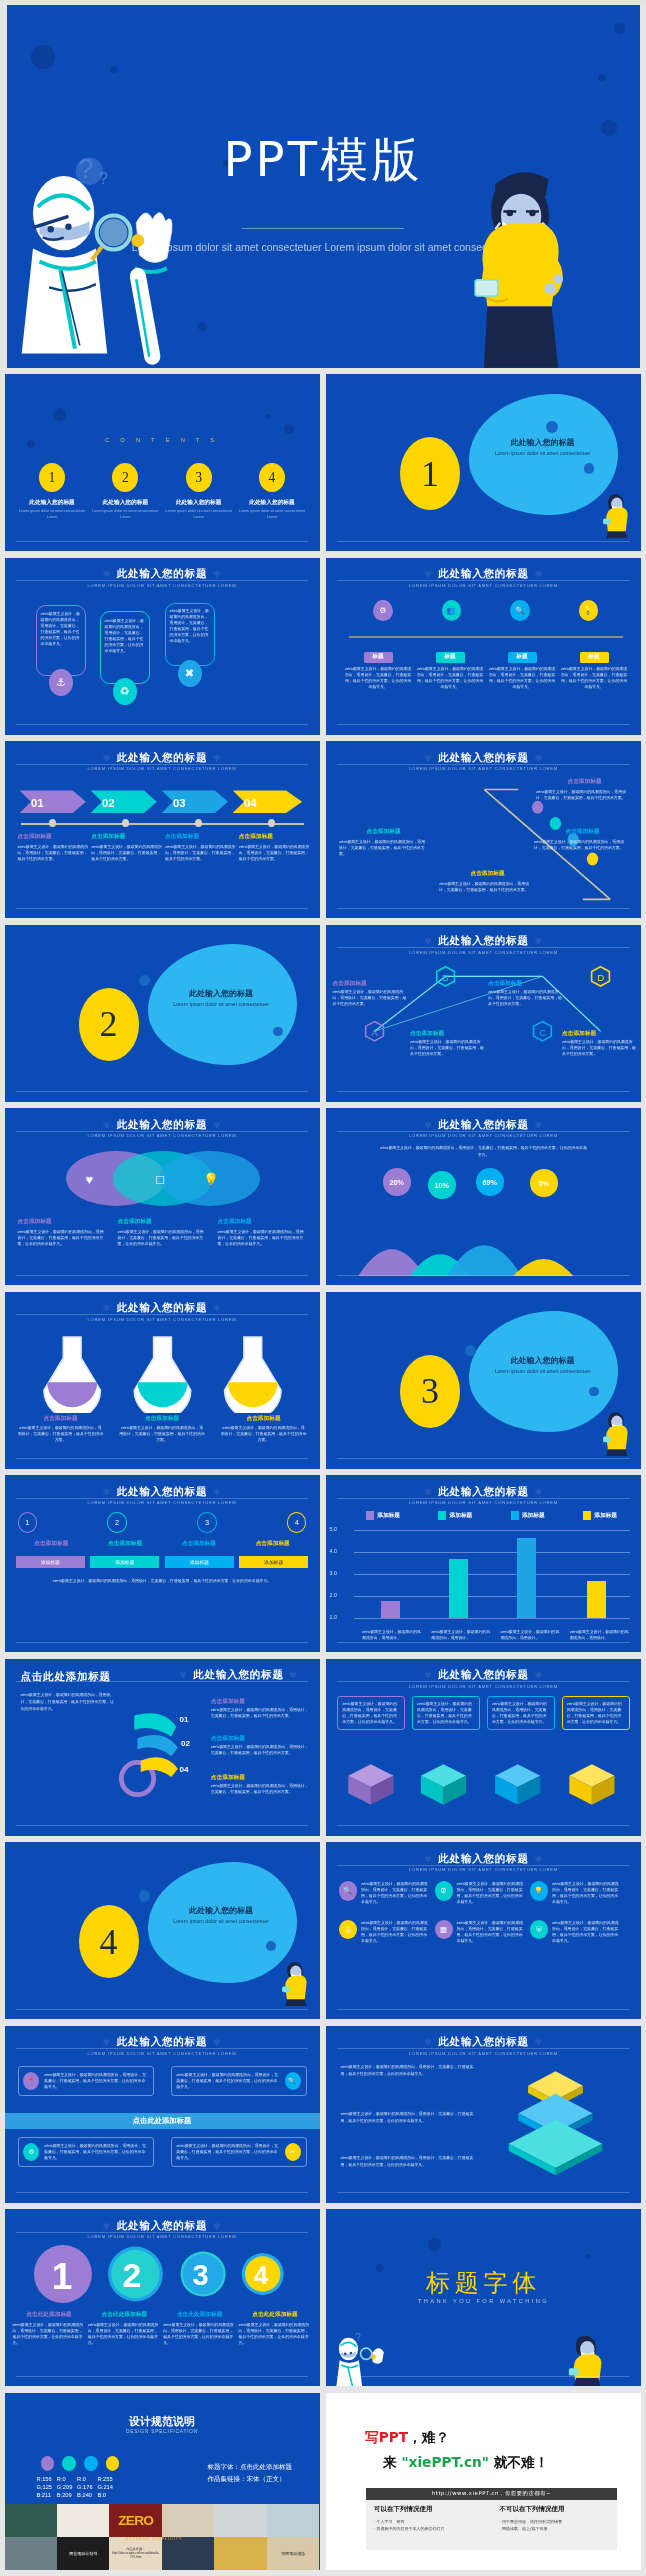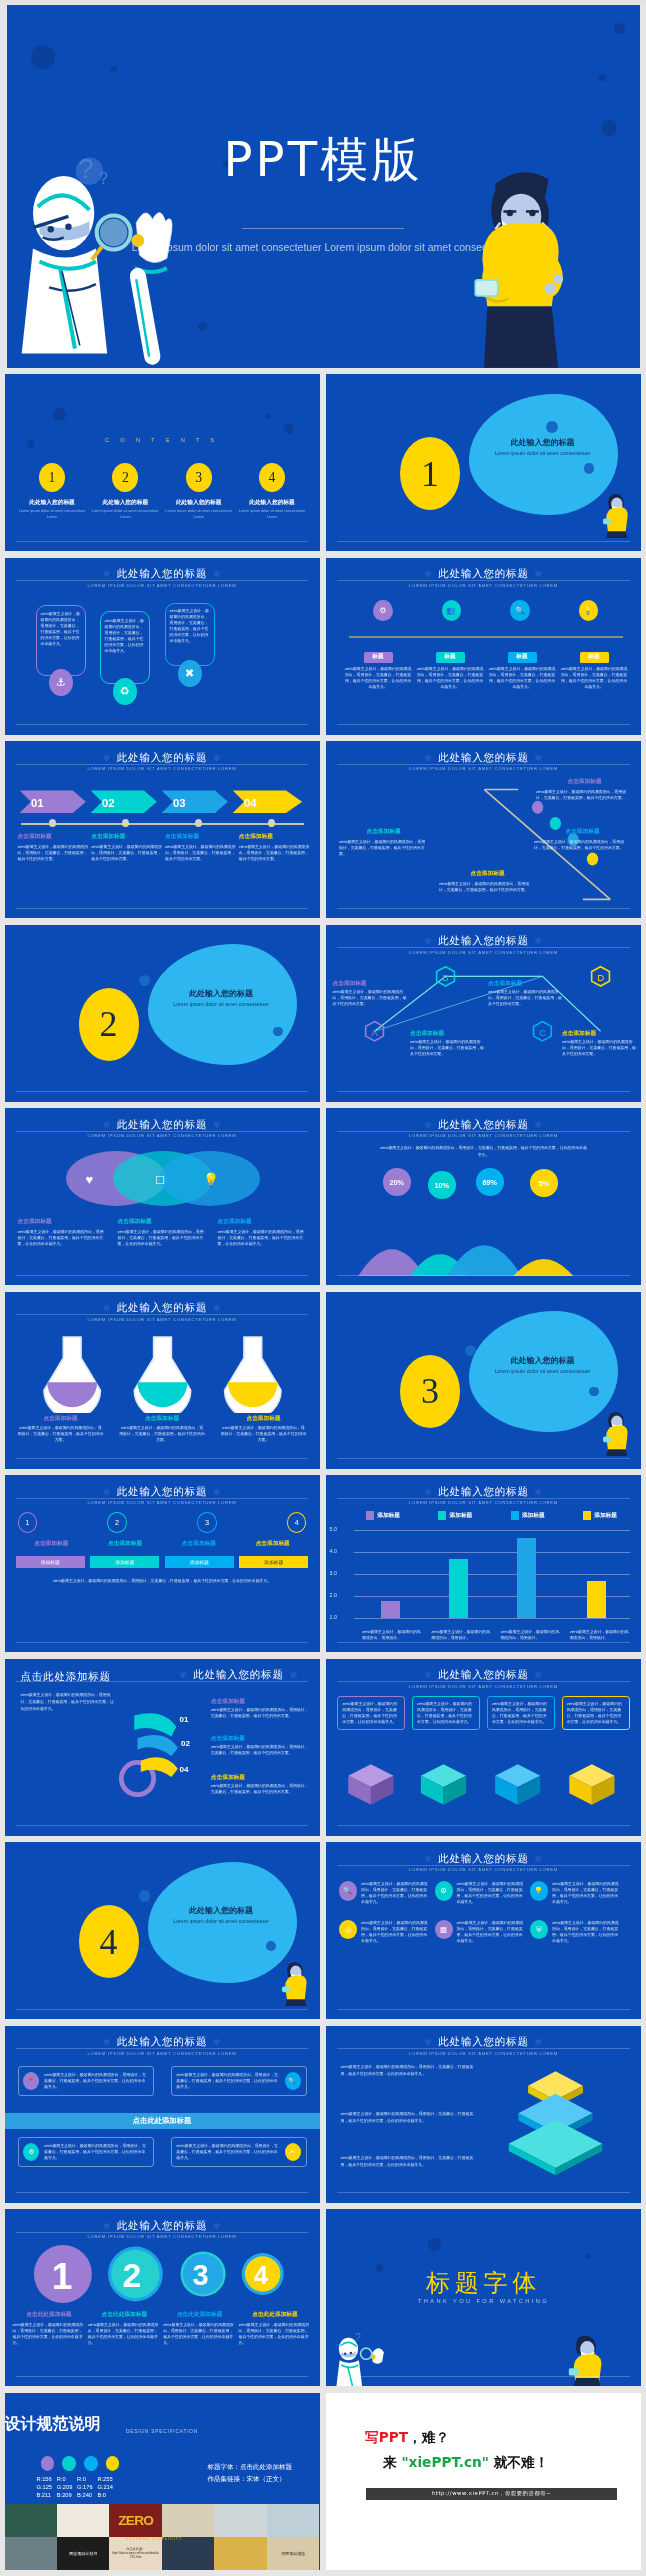--- a/index.html
+++ b/index.html
@@ -35,21 +35,21 @@
 
   
   .grid{ width:637px; margin:6.5px auto 0; display:flex; flex-wrap:wrap; gap:6.5px; justify-content:flex-start;}
   .slide{
     width:315px; height:177px; background:#0b4bb5; position:relative; overflow:hidden;
     flex:0 0 315px;
   }
   .slide.white{ background:#fff; }
   .s-title{
     position:absolute; top:9.7px; left:0; right:0; text-align:center;
-    color:#fff; font-size:10.5px; font-weight:normal; letter-spacing:0.8px;
+    color:#fff; font-size:10.5px; font-weight:bold; letter-spacing:0.8px;
   }
   .s-title .vir{ color:#2a5fbf; font-size:9px; padding:0 5.7px; }
   .s-sub{
     position:absolute; top:25px; left:0; right:0; text-align:center;
     color:#9fb6dd; font-size:4.2px; letter-spacing:0.7px;
   }
   .s-hr{ position:absolute; top:22.6px; left:11.3px; right:11.3px; height:0.8px; background:rgba(255,255,255,.22); }
   .s-hrb{ position:absolute; bottom:9.7px; left:11.3px; right:11.3px; height:0.8px; background:rgba(255,255,255,.22); }
 
   .cjk{ font-family:"DejaVu Sans","Liberation Sans",sans-serif; }
@@ -86,21 +86,21 @@
   .gl{ position:absolute; left:0; right:0; height:0.8px; background:rgba(255,255,255,.35); }
   .bar{ position:absolute; bottom:0; width:19.4px; }
 
   
   .balloon{ position:absolute; width:27.5px;height:27.5px;border-radius:50%;
             display:flex;align-items:center;justify-content:center;color:#fff;font-size:7.3px;font-weight:bold;}
   .balloon:after{ content:""; position:absolute; bottom:-5.7px; left:50%; transform:translateX(-50%);
                   width:0;height:0;border-left:4.8px solid transparent;border-right:4.8px solid transparent; }
 
   
-  .ds-h{ position:absolute; top:21px; left:0;right:0; color:#fff; font-size:16px; font-weight:bold;}
+  .ds-h{ position:absolute; top:21px; left:0;right:0; text-align:center; color:#fff; font-size:11px; font-weight:bold;}
   .ds-en{ position:absolute; top:36px; left:0;right:0; text-align:center; color:#b9c8e6; font-size:4.8px; letter-spacing:0.8px;}
   .ds-dots{ position:absolute; left:36px; top:63px; display:flex; gap:8px; }
   .ds-dot{ width:13.7px;height:15.3px;border-radius:50%; }
   .ds-rgb{ position:absolute; left:32px; top:82px; color:#fff; font-size:5.7px; line-height:1.45; display:flex; gap:4.8px;}
   .ds-font{ position:absolute; right:27.5px; top:68px; color:#fff; font-size:6.5px; line-height:1.9; text-align:left;}
   .thumbstrip{ position:absolute; left:0;right:0;bottom:0; height:66px; display:flex; flex-wrap:wrap; }
   .thumb{ width:16.666%; height:33px; }
 
   
   .promo{ background:#fff; }
@@ -902,17 +902,33 @@
     </div>
 
     <div class="slide white promo">
       <div class="promo1 cjk">
         <span class="red">写PPT</span><span>，难？</span>
       </div>
       <div class="promo2 cjk">
         <span>来 </span><span class="grn">"xiePPT.cn"</span><span> 就不难！</span>
       </div>
       <div class="promobar cjk">http://www.xiePPT.cn，你想要的这都有~</div>
+      <div class="promobox">
+        <div class="promocol">
+          <h4 class="cjk">可以在下列情况使用</h4>
+          <ul>
+            <li class="cjk">· 个人学习、研究</li>
+            <li class="cjk">· 将模板中的内容用于本人的岗位幻灯片</li>
+          </ul>
+        </div>
+        <div class="promocol">
+          <h4 class="cjk">不可以在下列情况使用</h4>
+          <ul>
+            <li class="cjk">· 用于商业用途，或任何形式的销售</li>
+            <li class="cjk">· 网络转载、线上/线下传播</li>
+          </ul>
+        </div>
+      </div>
     </div>
 
   </div>
 </div>
 
 
 </body></html>

